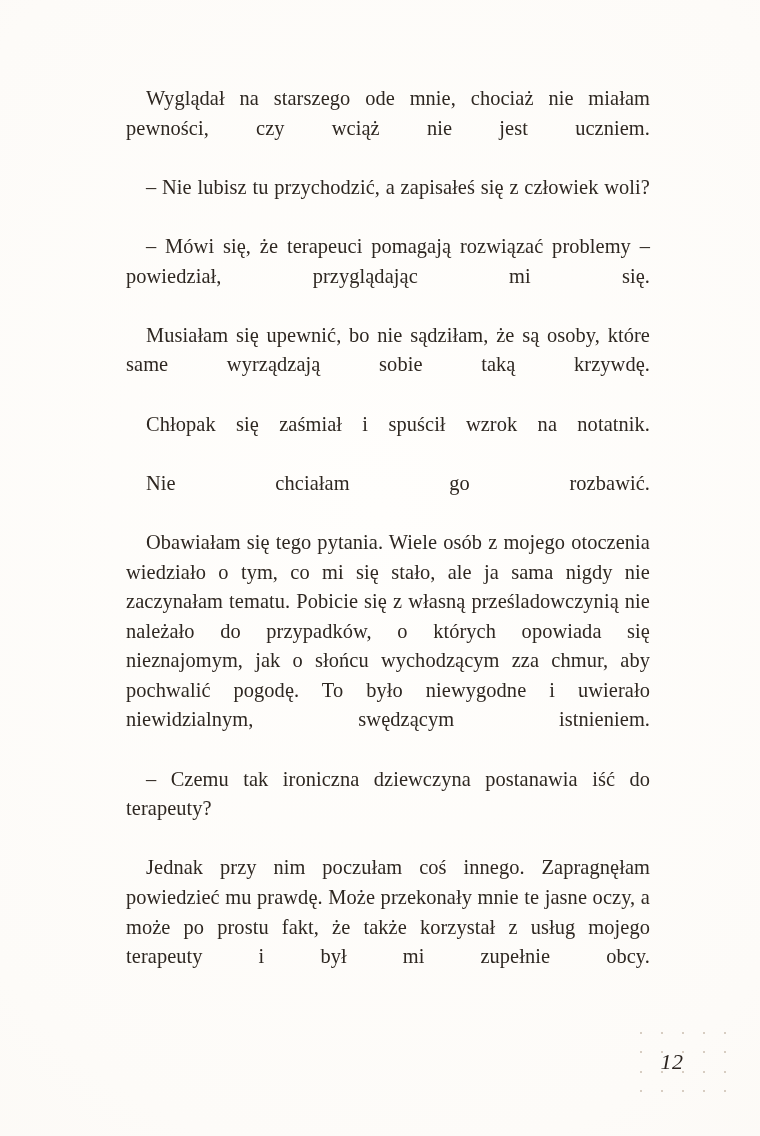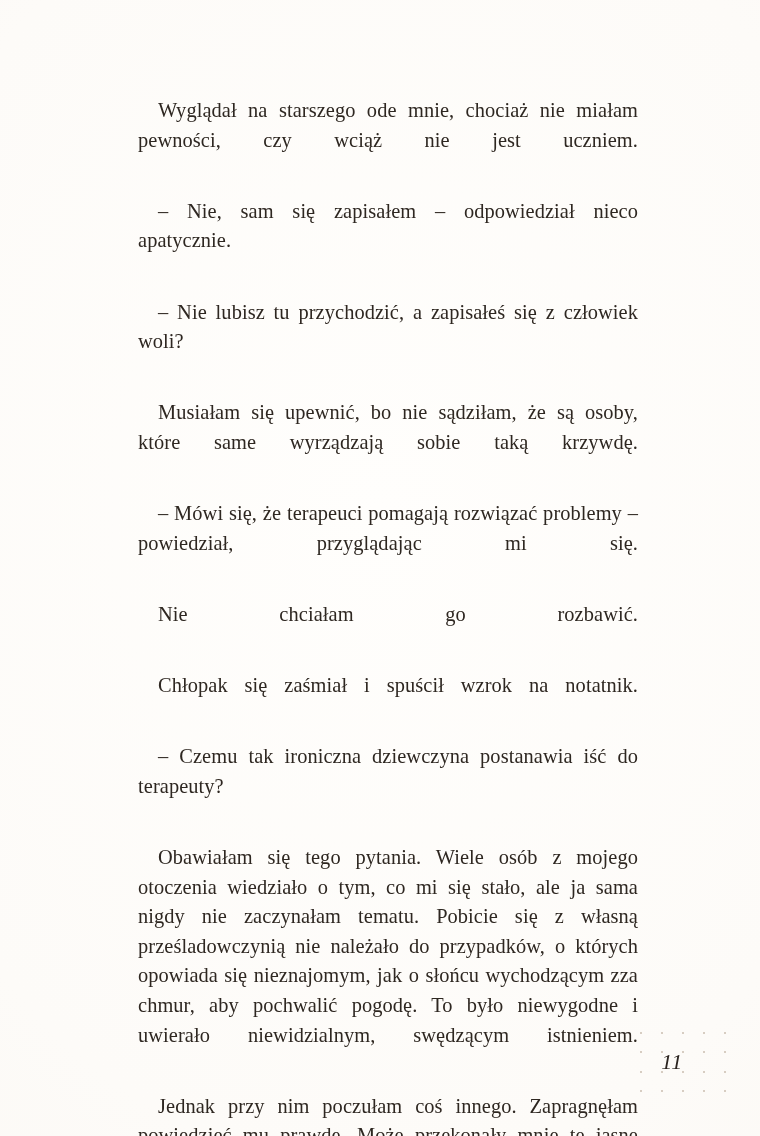--- a/index.html
+++ b/index.html
@@ -32,21 +32,21 @@
 
   
   .textblock {
     position: absolute;
     left: 126px;
     top: 84px;
     width: 524px;
   }
 
   .para {
-    margin: 12px;
+    margin: 0;
     text-indent: 20px;
     text-align: justify;
     font-size: 20.4px;
     line-height: 29.6px;
     letter-spacing: 0.08px;
     word-spacing: 0.4px;
     color: #2e2721;
     -webkit-font-smoothing: antialiased;
   }
 
@@ -104,28 +104,27 @@
 </style>
 </head>
 <body>
 
 <div class="paper"></div>
 
 <div class="page">
 
   <div class="textblock">
     <p class="para">Wyglądał na starszego ode mnie, chociaż nie miałam pewności, czy wciąż nie jest uczniem.</p>
-    <p class="para">– Nie, sam się zapisałem – odpowiedział nieco apatycznie.</p>
     <p class="para">– Nie lubisz tu przychodzić, a zapisałeś się z człowiek woli?</p>
+    <p class="para">– Mówi się, że terapeuci pomagają rozwiązać problemy – powiedział, przyglądając mi się.</p>
     <p class="para">Musiałam się upewnić, bo nie sądziłam, że są osoby, które same wyrządzają sobie taką krzywdę.</p>
-    <p class="para">– Mówi się, że terapeuci pomagają rozwiązać problemy – powiedział, przyglądając mi się.</p>
+    <p class="para">Chłopak się zaśmiał i spuścił wzrok na notatnik.</p>
     <p class="para">Nie chciałam go rozbawić.</p>
-    <p class="para">Chłopak się zaśmiał i spuścił wzrok na notatnik.</p>
+    <p class="para">Obawiałam się tego pytania. Wiele osób z mojego otoczenia wiedziało o tym, co mi się stało, ale ja sama nigdy nie zaczynałam tematu. Pobicie się z własną prześladowczynią nie należało do przypadków, o których opowiada się nieznajomym, jak o słońcu wychodzącym zza chmur, aby pochwalić pogodę. To było niewygodne i uwierało niewidzialnym, swędzącym istnieniem.</p>
     <p class="para">– Czemu tak ironiczna dziewczyna postanawia iść do terapeuty?</p>
-    <p class="para">Obawiałam się tego pytania. Wiele osób z mojego otoczenia wiedziało o tym, co mi się stało, ale ja sama nigdy nie zaczynałam tematu. Pobicie się z własną prześladowczynią nie należało do przypadków, o których opowiada się nieznajomym, jak o słońcu wychodzącym zza chmur, aby pochwalić pogodę. To było niewygodne i uwierało niewidzialnym, swędzącym istnieniem.</p>
     <p class="para">Jednak przy nim poczułam coś innego. Zapragnęłam powiedzieć mu prawdę. Może przekonały mnie te jasne oczy, a może po prostu fakt, że także korzystał z usług mojego terapeuty i był mi zupełnie obcy.</p>
 
   </div>
 
   <div class="folio">
     <div class="dotgrid">
       <span class="dot"></span>
       <span class="dot"></span>
       <span class="dot"></span>
       <span class="dot"></span>
@@ -139,16 +138,16 @@
       <span class="dot"></span>
       <span class="dot"></span>
       <span class="dot"></span>
       <span class="dot"></span>
       <span class="dot"></span>
       <span class="dot"></span>
       <span class="dot"></span>
       <span class="dot"></span>
       <span class="dot"></span>
     </div>
-    <div class="folio-number">11</div>
+    <div class="folio-number">12</div>
   </div>
 
 </div>
 
 </body></html>

